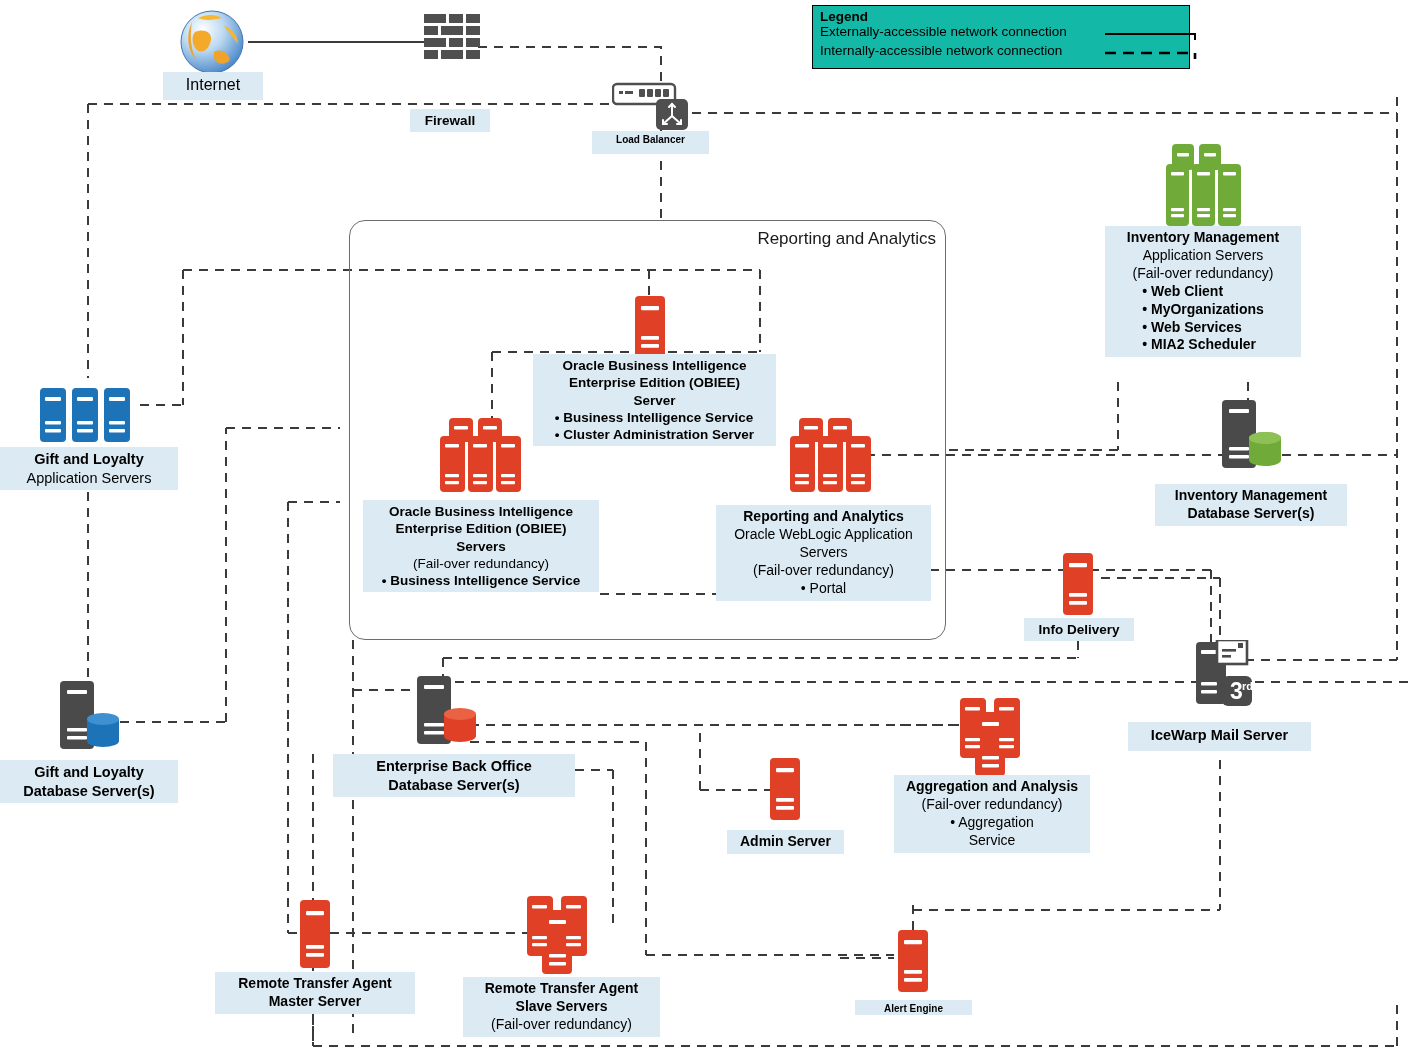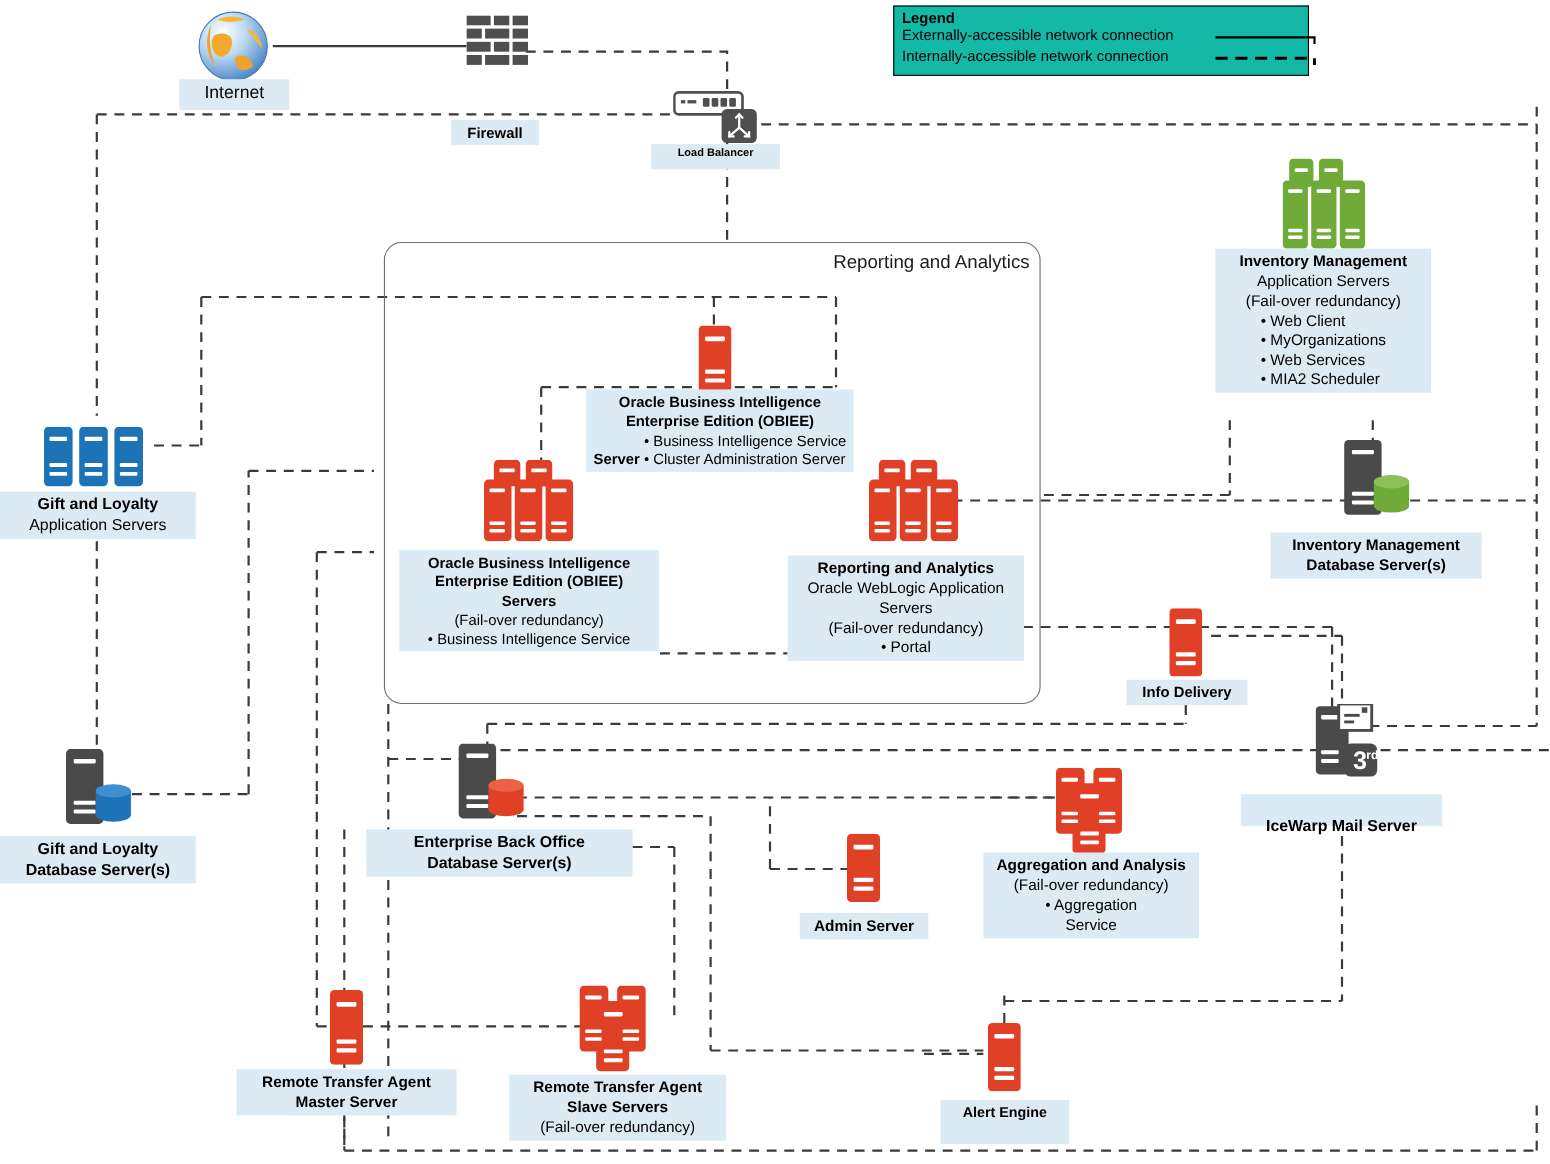--- a/index.html
+++ b/index.html
@@ -7,21 +7,21 @@
   body{font-family:"Liberation Sans",sans-serif;}
   #stage{position:relative;width:1409px;height:1058px;overflow:hidden;background:#fff;}
   svg.wires{position:absolute;left:0;top:0;width:1409px;height:1058px;}
   .cap{
     position:absolute;background:#dcebf3;color:#000;text-align:center;
     line-height:1.28;padding:1px 4px;box-sizing:border-box;
   }
   .cap b{font-weight:bold;}
   .cap .sub{font-weight:normal;}
   .cap .bullets{font-weight:normal;text-align:left;display:inline-block;}
-  .cap .bul{display:block;}
+  .cap .bul{display:block;font-weight:bold;}
   .clusterbox{
     position:absolute;border:1.6px solid #6d6d6d;border-radius:16px;background:transparent;
   }
   .clustertitle{
     position:absolute;font-size:17px;color:#1a1a1a;text-align:right;line-height:1.3;
   }
   .legendbox{
     position:absolute;border:1.4px solid #000;background:#14b8a6;box-sizing:border-box;
   }
   .legendbox .lt{font-weight:bold;font-size:13.5px;padding:3px 0 0 7px;}
@@ -494,21 +494,21 @@
     <span class="sub">Oracle WebLogic Application</span><br>
     <span class="sub">Servers</span><br>
     <span class="sub">(Fail-over redundancy)</span><br>
     <span class="sub">• <span>Portal</span></span>
   </div>
 
   <div class="cap" style="left:1024px;top:618px;width:110px;font-size:13.5px;font-weight:bold;padding-top:3px;height:23px;">
     <span>Info Delivery</span>
   </div>
 
-  <div class="cap" style="left:1128px;top:722px;width:183px;font-size:14.5px;font-weight:bold;padding-top:20px;height:29px;">
+  <div class="cap" style="left:1128px;top:722px;width:183px;font-size:14.5px;font-weight:bold;padding-top:4px;height:29px;">
     <span>IceWarp Mail Server</span>
   </div>
 
   <div class="cap" style="left:333px;top:754px;width:242px;font-size:14.5px;font-weight:bold;padding:3px 4px;">
     <span>Enterprise Back Office</span><br>
     <span>Database Server(s)</span>
   </div>
 
   <div class="cap" style="left:727px;top:830px;width:117px;font-size:14px;font-weight:bold;padding-top:3px;height:24px;">
     <span>Admin Server</span>
@@ -525,17 +525,17 @@
     <span>Remote Transfer Agent</span><br>
     <span>Master Server</span>
   </div>
 
   <div class="cap" style="left:463px;top:977px;width:197px;font-size:14px;padding:3px 4px;">
     <b>Remote Transfer Agent</b><br>
     <b>Slave Servers</b><br>
     <span class="sub">(Fail-over redundancy)</span>
   </div>
 
-  <div class="cap" style="left:855px;top:1000px;width:117px;font-size:13px;font-weight:bold;padding-top:3px;height:40px;">
+  <div class="cap" style="left:855px;top:1000px;width:117px;font-size:10px;font-weight:bold;padding-top:3px;height:15px;">
     <span>Alert Engine</span>
   </div>
 
 </div>
 
 </body></html>

